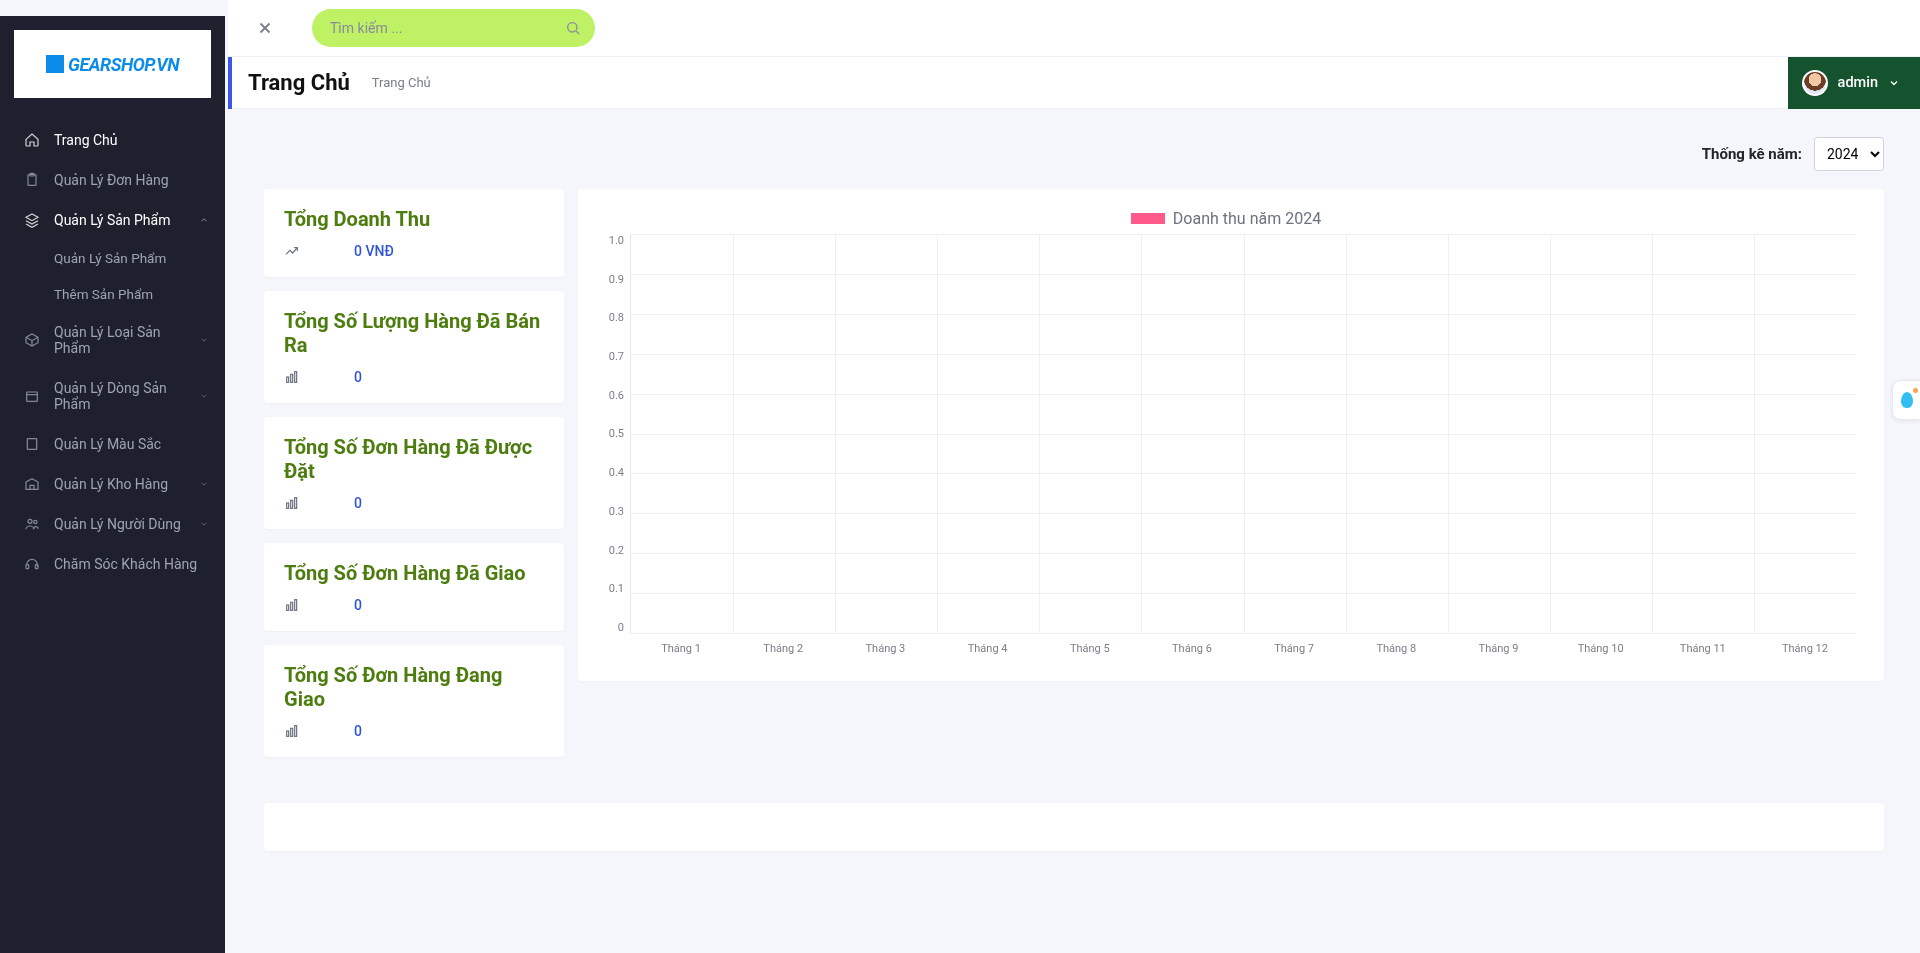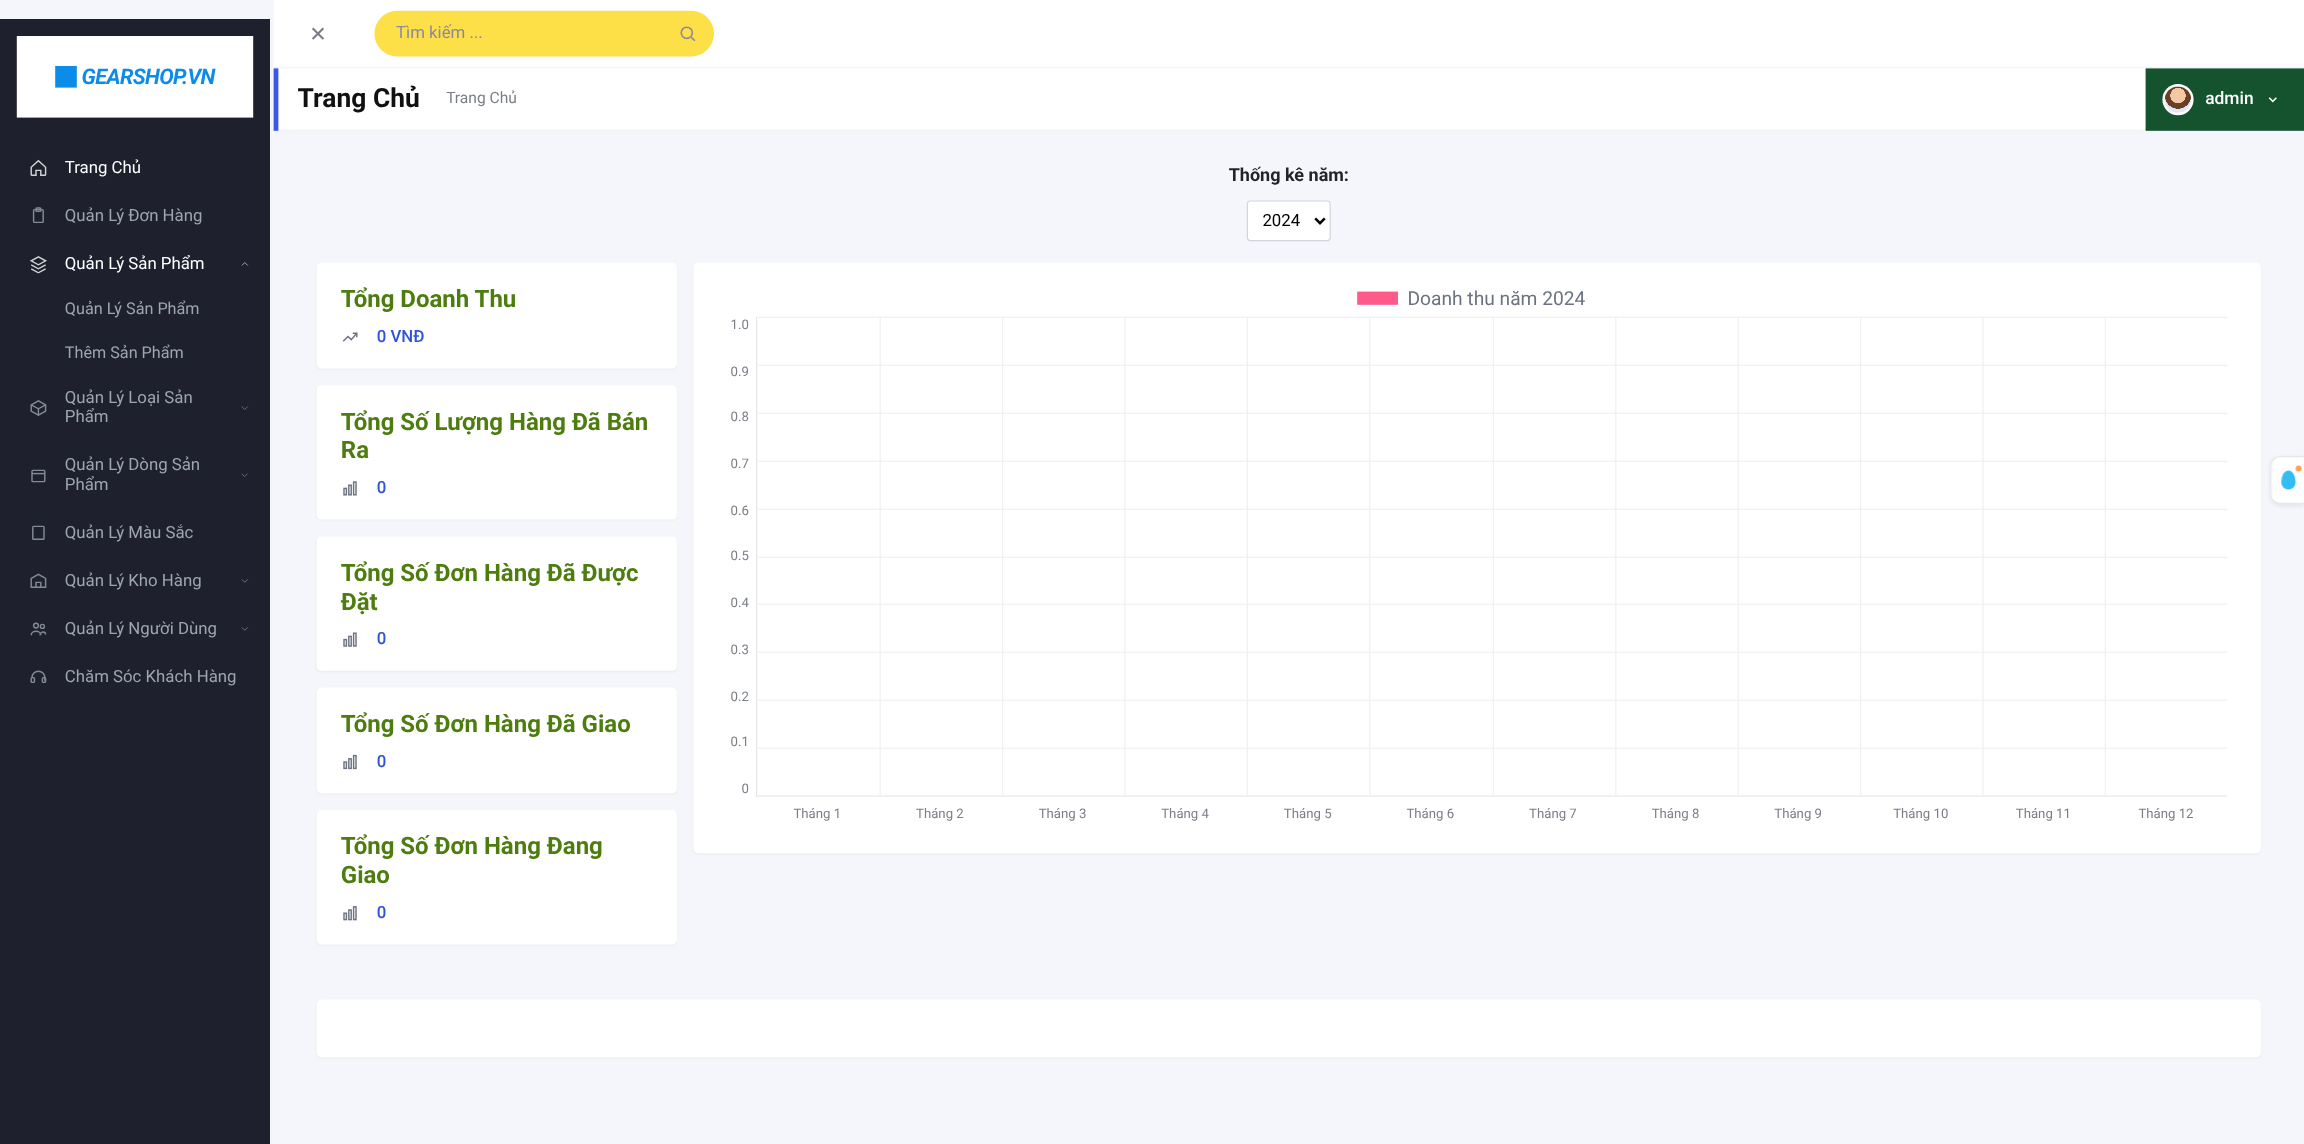--- a/index.html
+++ b/index.html
@@ -16,45 +16,45 @@
 .nav-icon { width: 16px; height: 16px; margin-right: 14px; opacity:.8; flex:none; }
 .nav-item .chev { margin-left:auto; width:10px; height:10px; opacity:.6; }
 .sub { padding-left: 54px; }
 .sub .nav-item { padding: 10px 16px 10px 0; font-size: 13.5px; }
 
 .main { margin-left: 228px; min-height: 100vh; }
 
 .topbar { background:#fff; height:57px; display:flex; align-items:center; padding:0 24px 0 28px; border-bottom:1px solid #edf0f7; }
 .close-btn { color:#7a7e87; cursor:pointer; }
 .search-wrap { margin-left:38px; position:relative; }
-.search-input { width:283px; height:38px; border:none; background:#fde047; border-radius:20px; padding:0 44px 0 18px; font-size:14px; color:#6e6a85; outline:none; }
+.search-input { width:283px; height:38px; border:none; background:#bef264; border-radius:20px; padding:0 44px 0 18px; font-size:14px; color:#6e6a85; outline:none; }
 .search-input::placeholder { color:#8b88a0; }
 .search-btn { position:absolute; right:6px; top:3px; width:32px; height:32px; border:none; background:transparent; cursor:pointer; color:#8b88a0; display:flex; align-items:center; justify-content:center; }
 
 .header-row { background:#fff; height:52px; display:flex; align-items:center; border-bottom:1px solid #edf0f7; }
 .header-row .accent { width:4px; height:52px; background:#3c57e5; }
 .page-title { font-size:22px; font-weight:700; margin-left:16px; color:#111; }
 .breadcrumb { font-size:13px; color:#7a7e87; margin-left:22px; }
 .user-pill { margin-left:auto; background:#14532d; color:#fff; height:52px; display:flex; align-items:center; padding:0 20px 0 14px; cursor:pointer; gap:10px; }
 .avatar { width:26px; height:26px; border-radius:50%; background:#fff; display:flex; align-items:center; justify-content:center; overflow:hidden; }
 .avatar-inner { width:22px; height:22px; border-radius:50%; background:radial-gradient(circle at 50% 35%, #f3c9a5 0 35%, #6b3e26 36% 60%, transparent 61%), #dfe6f5; }
 .user-name { font-size:14.5px; font-weight:500; }
 
 .content { padding: 28px 36px; }
-.stats-row { display:flex; justify-content:flex-end; align-items:center; gap:12px; margin-bottom:18px;flex-direction:column; }
+.stats-row { display:flex; justify-content:flex-end; align-items:center; gap:12px; margin-bottom:18px; }
 .stats-label { font-size:15px; font-weight:700; }
 .year-select { height:34px; border:1px solid #d0d4dc; border-radius:3px; padding:0 8px; background:#fff; font-size:14px; }
 
 .panels { display:flex; gap:14px; align-items:flex-start; }
 .cards-col { width:300px; display:flex; flex-direction:column; gap:14px; }
 .card { background:#fff; border-radius:4px; padding:18px 20px; box-shadow:0 1px 2px rgba(0,0,0,.03); }
 .card h4 { font-size:20px; font-weight:700; margin-bottom:12px; color:#4d7c0f; }
 .metric { display:flex; align-items:center; gap:14px; }
 .metric-icon { color:#6b7280; }
-.metric-val { color:#2f55d4; font-size:14px; font-weight:500; }
+.metric-val { color:#2f55d4; font-size:14px; font-weight:500;margin-left:40px; }
 
 .chart-card { flex:1; background:#fff; border-radius:4px; padding:20px 28px 26px 18px; box-shadow:0 1px 2px rgba(0,0,0,.03); }
 .legend { display:flex; justify-content:center; align-items:center; gap:8px; font-size:16px; color:#6b7280; margin-bottom:6px; }
 .legend-swatch { width:34px; height:11px; background:#ff5a8a; }
 .plot { display:flex;justify-content:flex-end; }
 .y-axis { display:flex; flex-direction:column; justify-content:space-between; align-items:flex-end; width:34px; font-size:11px; color:#7a7e87; height:400px; padding-right:6px; }
 .grid { flex:1; position:relative; height:400px; border-left:1px solid #e5e7eb; border-bottom:1px solid #e5e7eb; }
 .hline { position:absolute; left:0; right:0; border-top:1px solid #eef0f4; }
 .vline { position:absolute; top:0; bottom:0; border-left:1px solid #eef0f4; }
 .x-axis { display:flex; margin-left:34px; }

